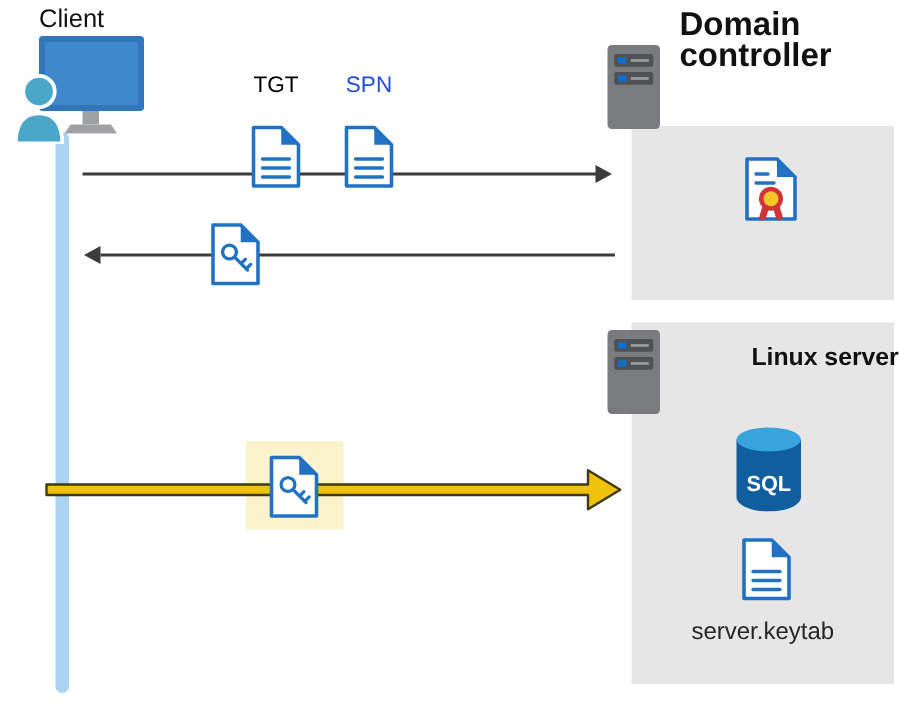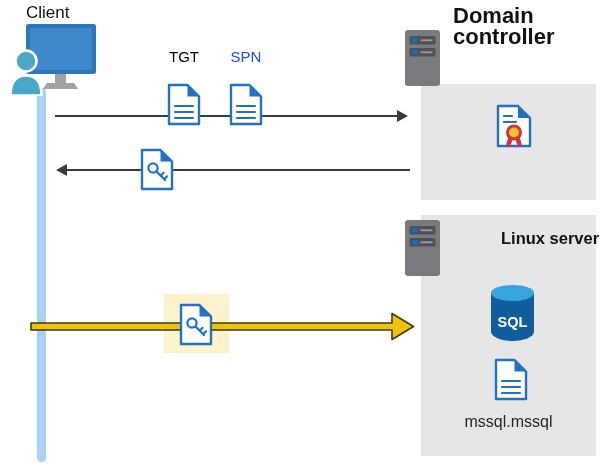--- a/index.html
+++ b/index.html
@@ -163,15 +163,15 @@
     <path class="doc-fold" d="M20.5 2 L32 13.5 H20.5 Z"></path>
     <circle class="key-head" cx="13" cy="20" r="4.6"></circle>
     <path class="key-stem" d="M16.4 23.4 L25 32 M20.7 27.7 L23.6 24.8 M24.2 31.2 L27.1 28.3"></path>
   </svg>
 
   <div class="txt client-label">Client</div>
   <div class="txt tgt-label">TGT</div>
   <div class="txt spn-label">SPN</div>
   <div class="txt dc-label">Domain controller</div>
   <div class="txt linux-label">Linux server</div>
-  <div class="txt keytab-label">mssql.mssql</div>
+  <div class="txt keytab-label">server.keytab</div>
 
 </div>
 
 </body></html>

